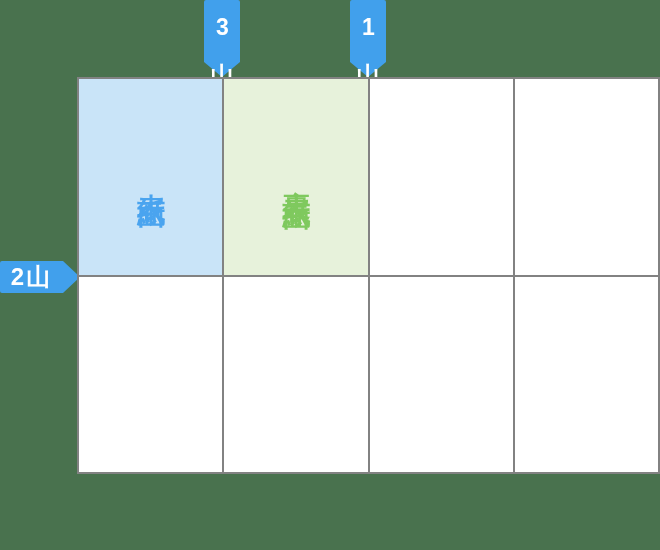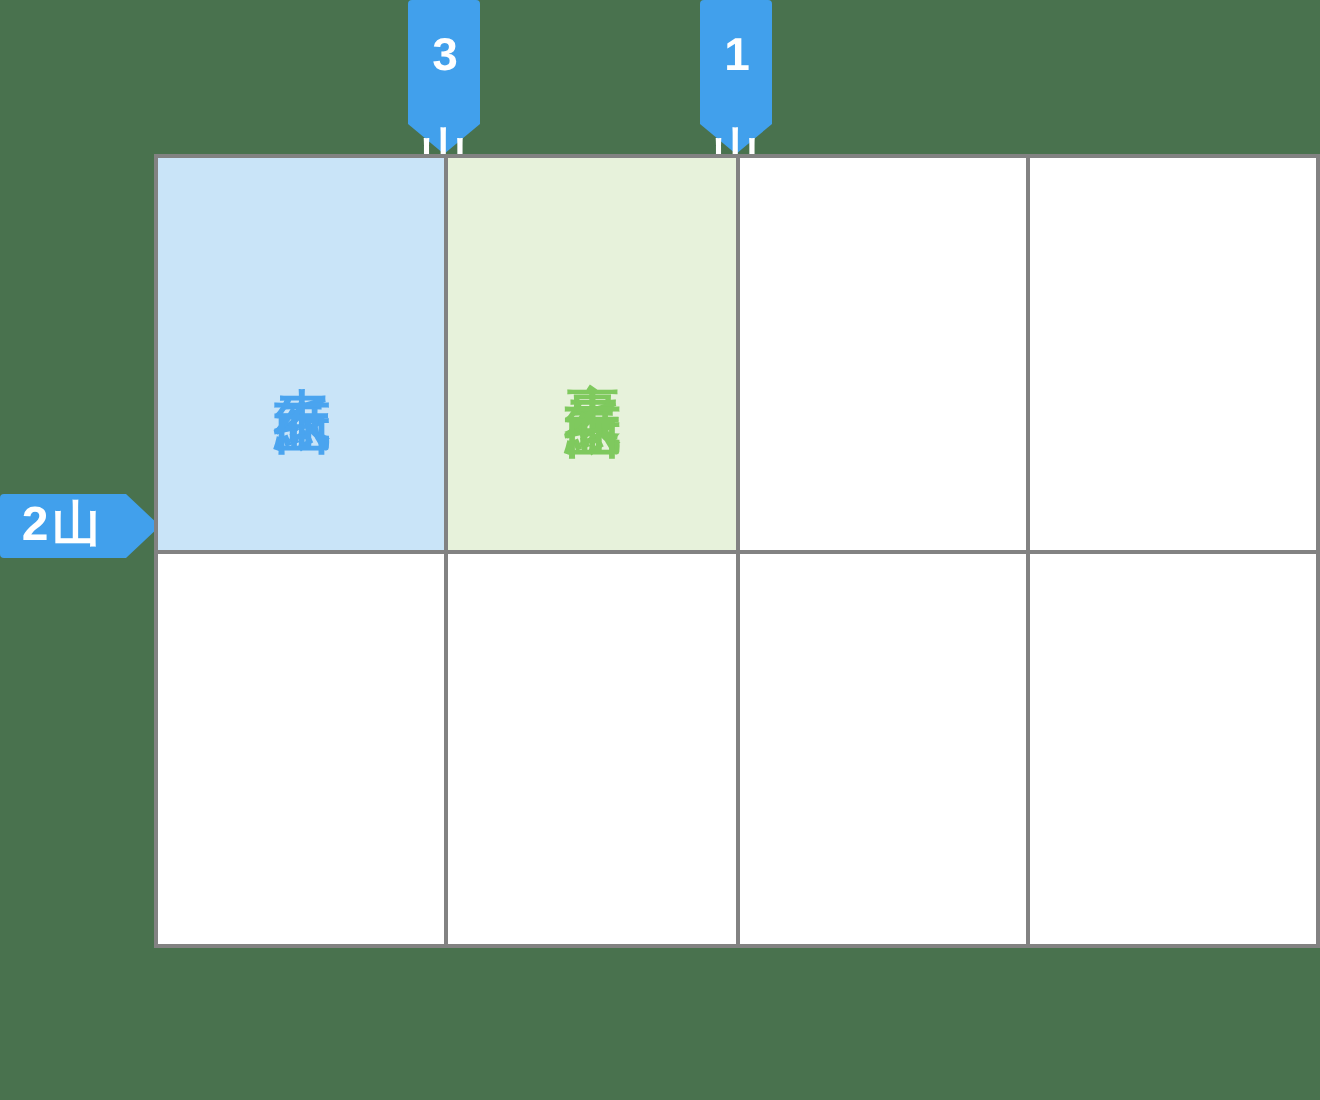--- a/index.html
+++ b/index.html
@@ -73,21 +73,21 @@
   .fold-marker.down .tag-point {
     width: 0; height: 0;
     border-left: 18px solid transparent;
     border-right: 18px solid transparent;
     border-top: 15px solid #41A0EC;
   }
   #fold-marker-3 { left: 204px; top: 0; }
   #fold-marker-1 { left: 350px; top: 0; }
 
   
-  .fold-marker.right { left: 0; top: 247px; display: flex; align-items: center; }
+  .fold-marker.right { left: 0; top: 261px; display: flex; align-items: center; }
   .fold-marker.right .tag-body {
     width: 63px;
     height: 32px;
     background: #41A0EC;
     border-radius: 2px 0 0 2px;
     display: flex;
     align-items: center;
     justify-content: center;
   }
   .fold-marker.right .tag-body .tag-label {

